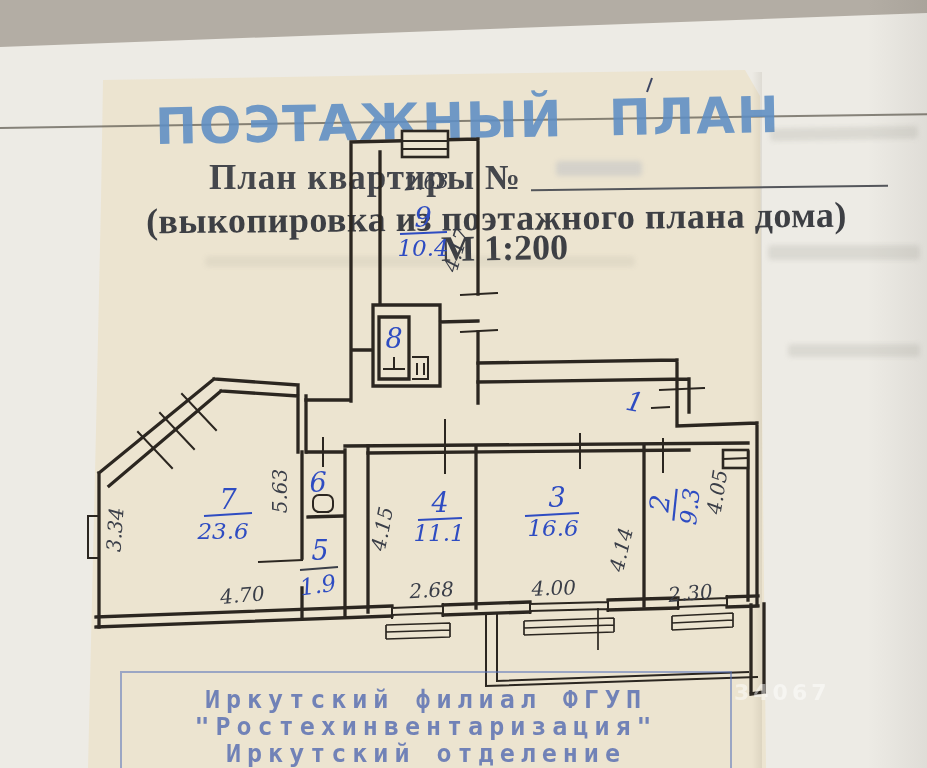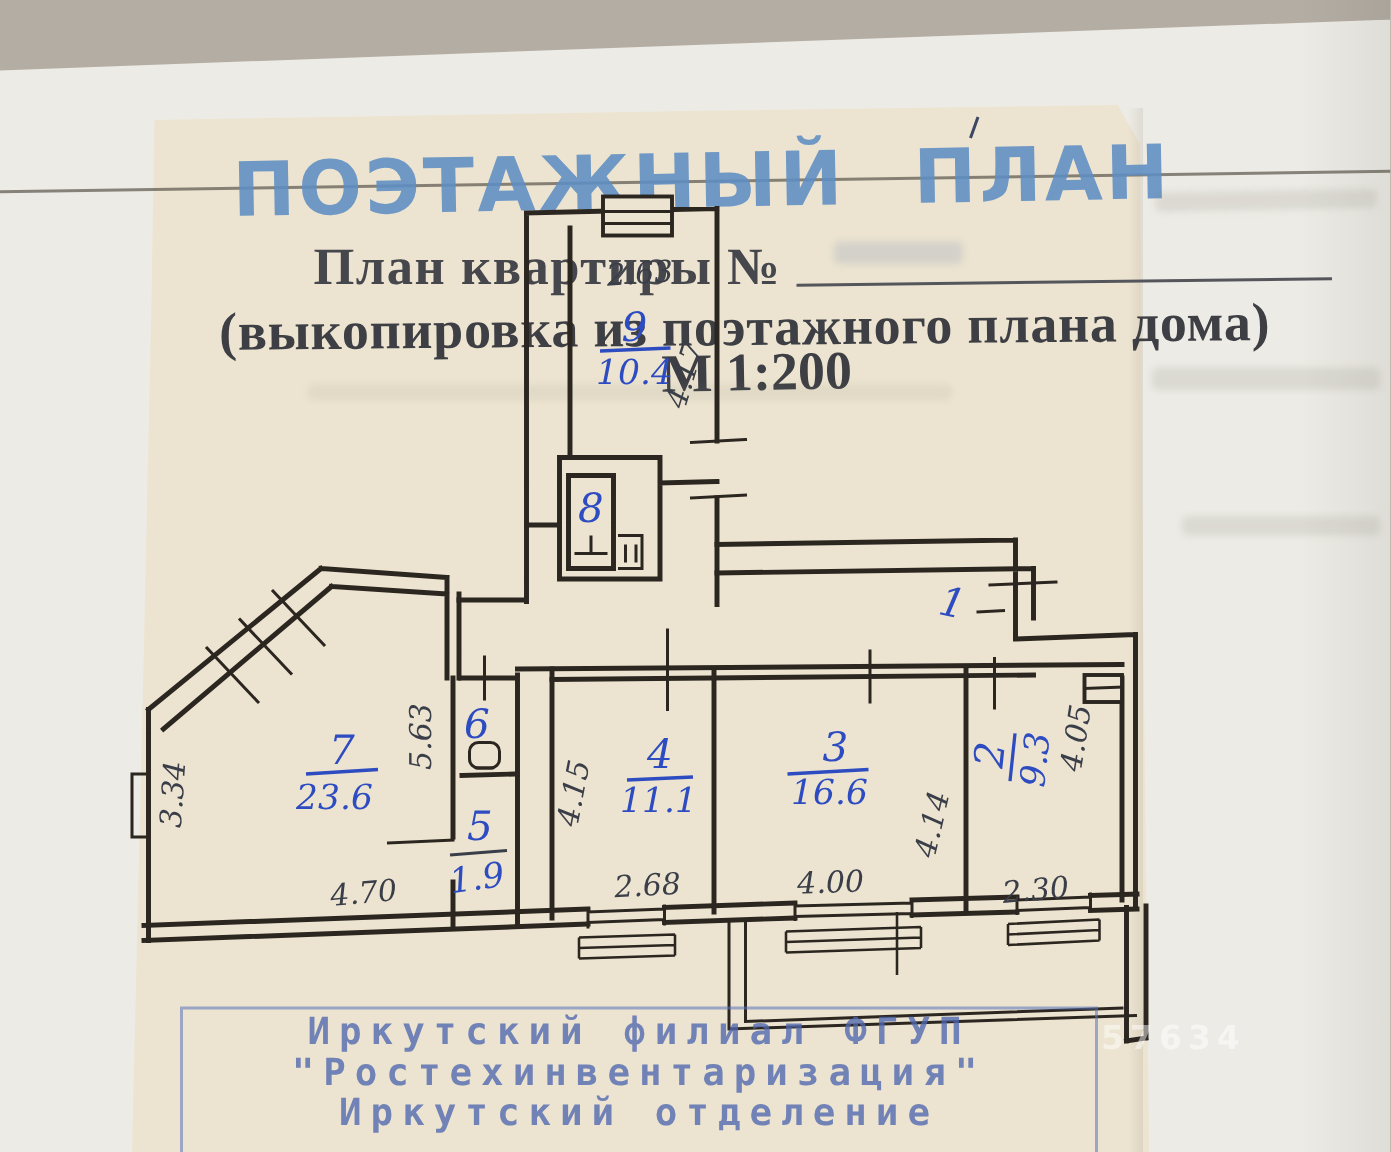--- a/index.html
+++ b/index.html
@@ -40,21 +40,21 @@
   .fixt{stroke:#2b2620;stroke-width:2;fill:none;}
   .winbox{fill:#ece4d0;stroke:#2b2620;stroke-width:2.6;}
   .dim{font:italic 20px "DejaVu Serif",serif;fill:#3a3e48;}
   .rnum{font:italic 27px "DejaVu Serif",serif;fill:#2e4cc2;}
   .rarea{font:italic 23px "DejaVu Serif",serif;fill:#2e4cc2;}
   .bar{stroke:#2e4cc2;stroke-width:2.2;fill:none;}
   .bar-d{stroke:#3a3e48;stroke-width:2;fill:none;}
   
   .stamp{position:absolute;left:120px;top:671px;width:612px;height:97px;
         border:2.5px solid rgba(90,115,185,.55);border-bottom:none;
-        display:flex;flex-direction:column;align-items:center;padding-top:1px;box-sizing:border-box;}
+        display:flex;flex-direction:column;align-items:center;padding-top:13px;box-sizing:border-box;}
   .stamp div{font-family:"DejaVu Sans Mono",monospace;font-weight:bold;font-size:25px;
         line-height:27px;letter-spacing:6px;color:rgba(78,102,175,.78);
         filter:blur(.4px);white-space:nowrap;}
   
   .wm-text{position:absolute;left:658px;top:638px;font-family:"DejaVu Sans",sans-serif;
         font-weight:bold;font-size:44px;color:rgba(255,255,255,.55);letter-spacing:3px;}
   .wm-num{position:absolute;left:734px;top:680px;font-family:"DejaVu Sans",sans-serif;
         font-weight:bold;font-size:22px;color:rgba(255,255,255,.48);letter-spacing:4px;}
 </style>
 </head>
@@ -200,15 +200,15 @@
       <text class="dim" x="724" y="493" transform="rotate(-81 724 493)">4.05</text>
     </g>
   </svg>
 
   <div class="stamp">
     <div>Иркутский филиал ФГУП</div>
     <div>"Ростехинвентаризация"</div>
     <div>Иркутский отделение</div>
   </div>
 
-  <div class="wm-num">57634</div>
+  <div class="wm-num">34067</div>
 
 </div>
 
 </body></html>

